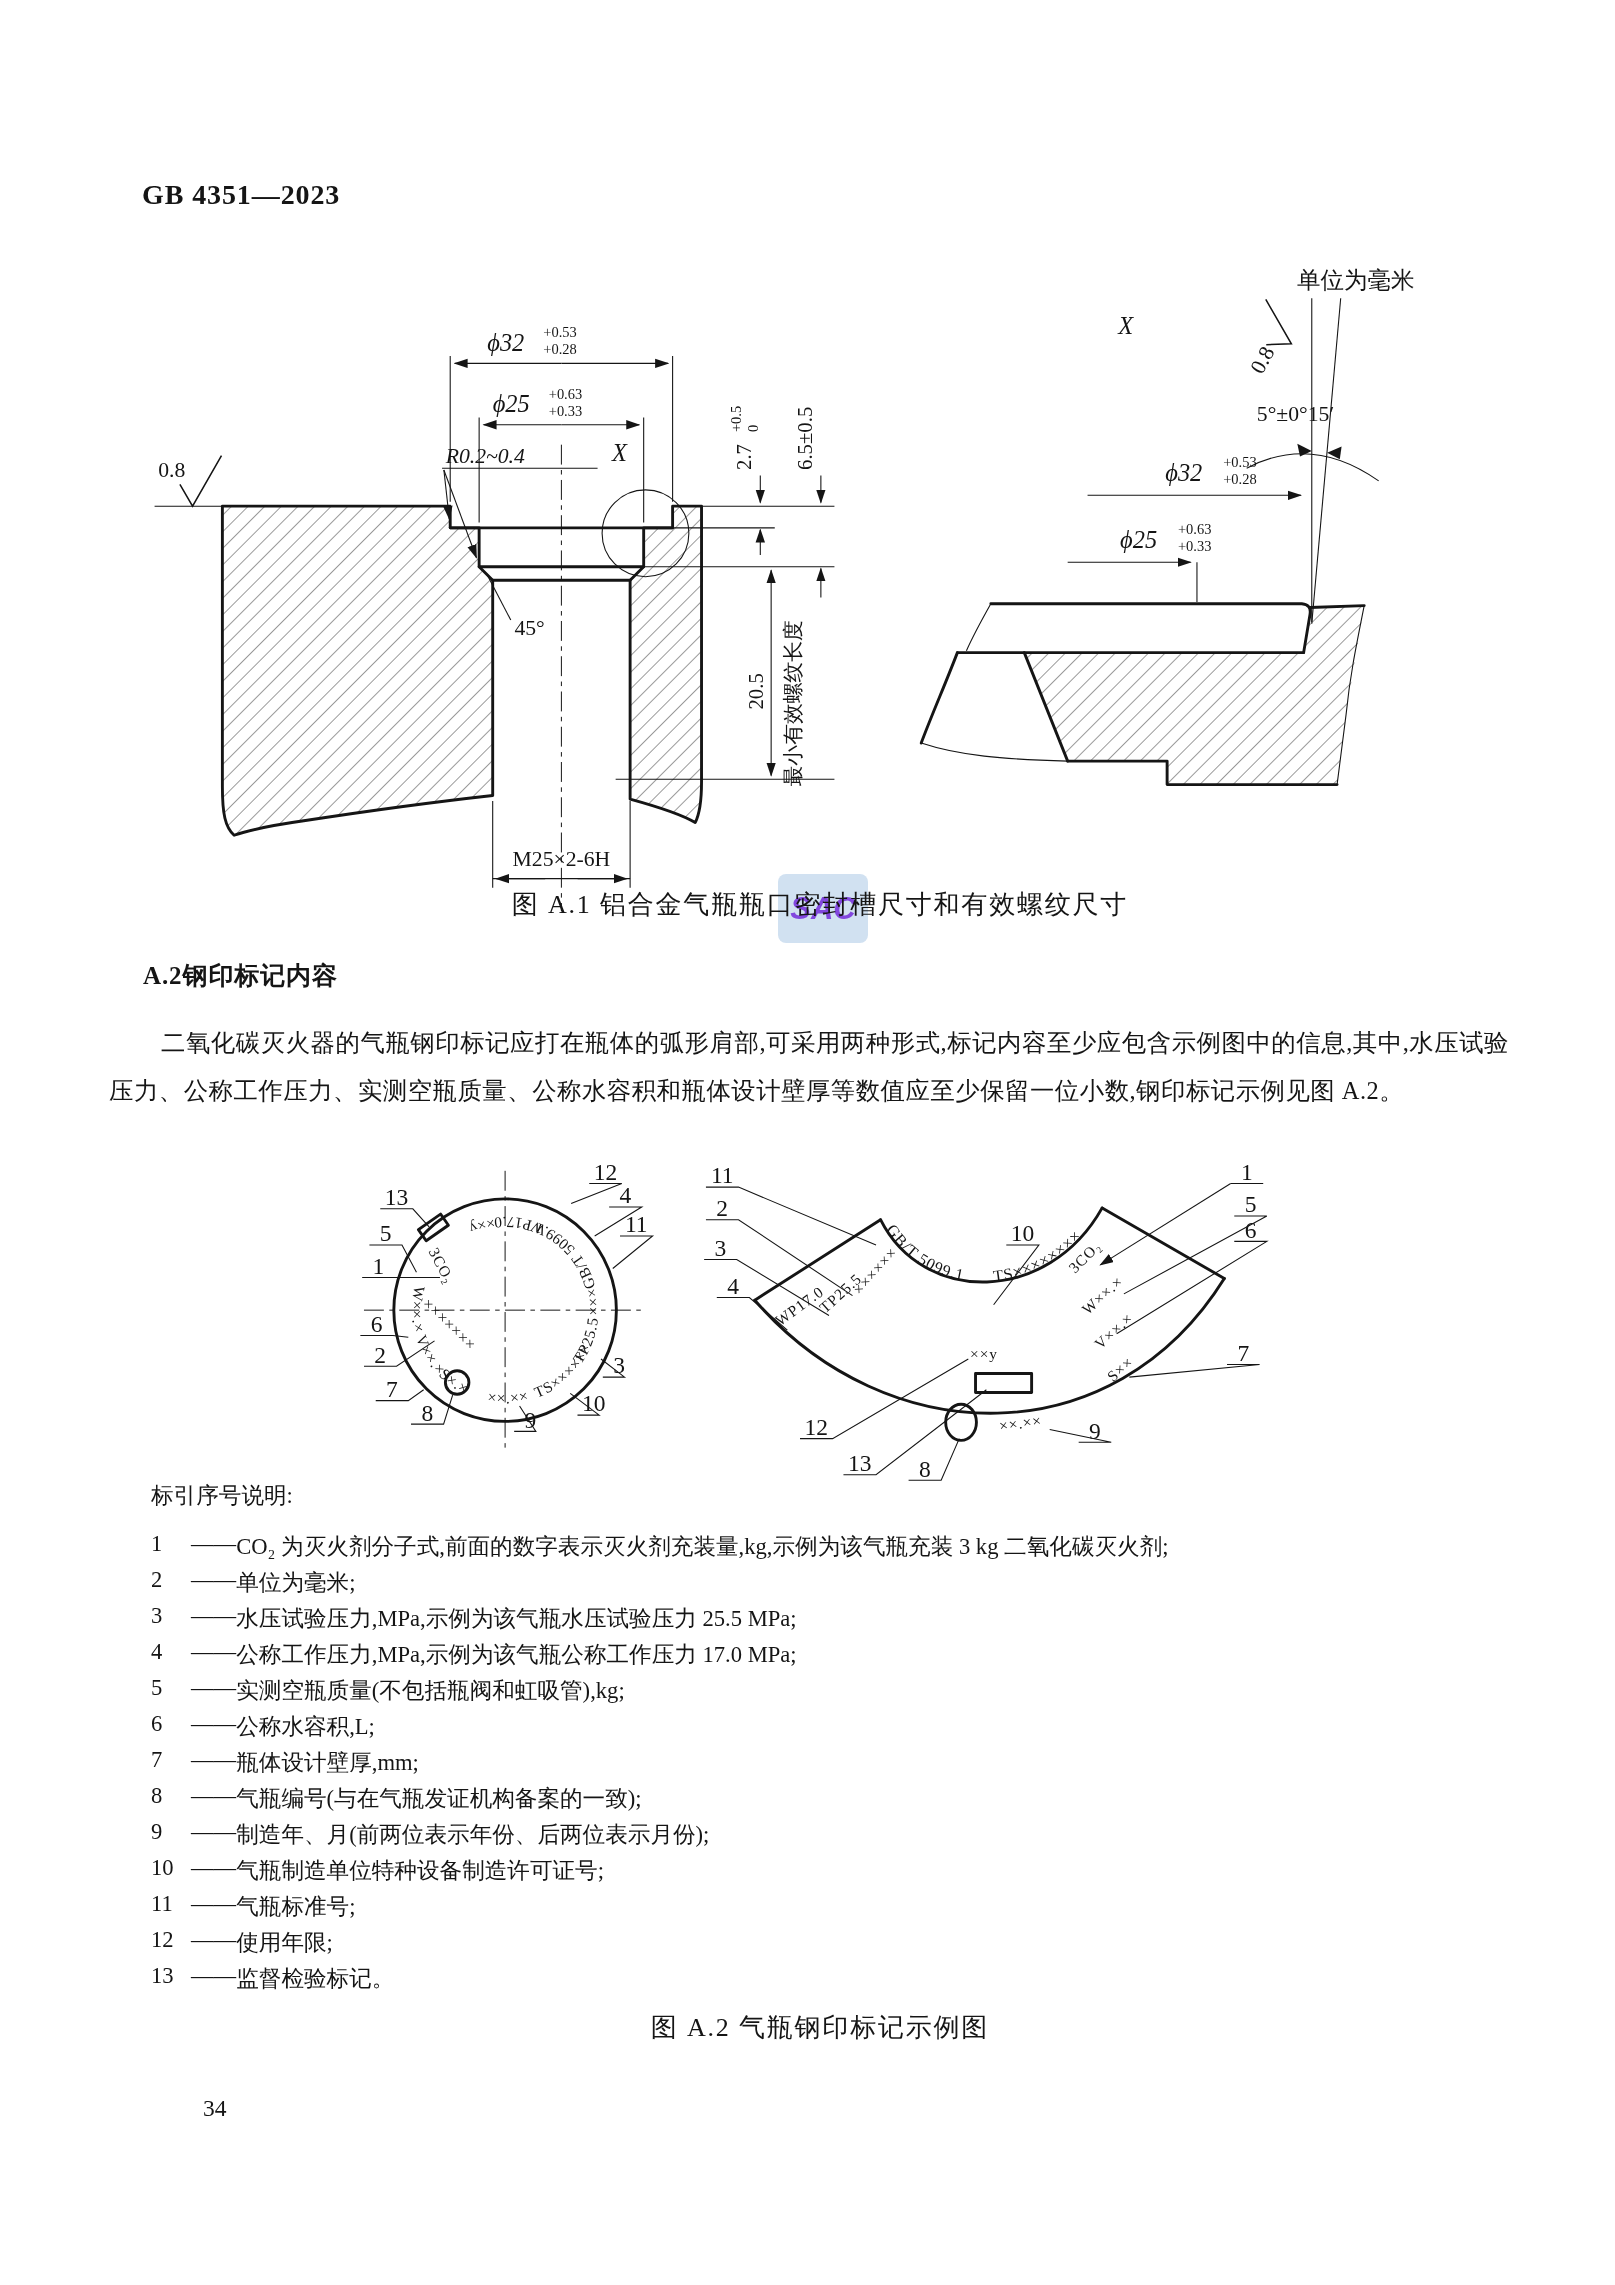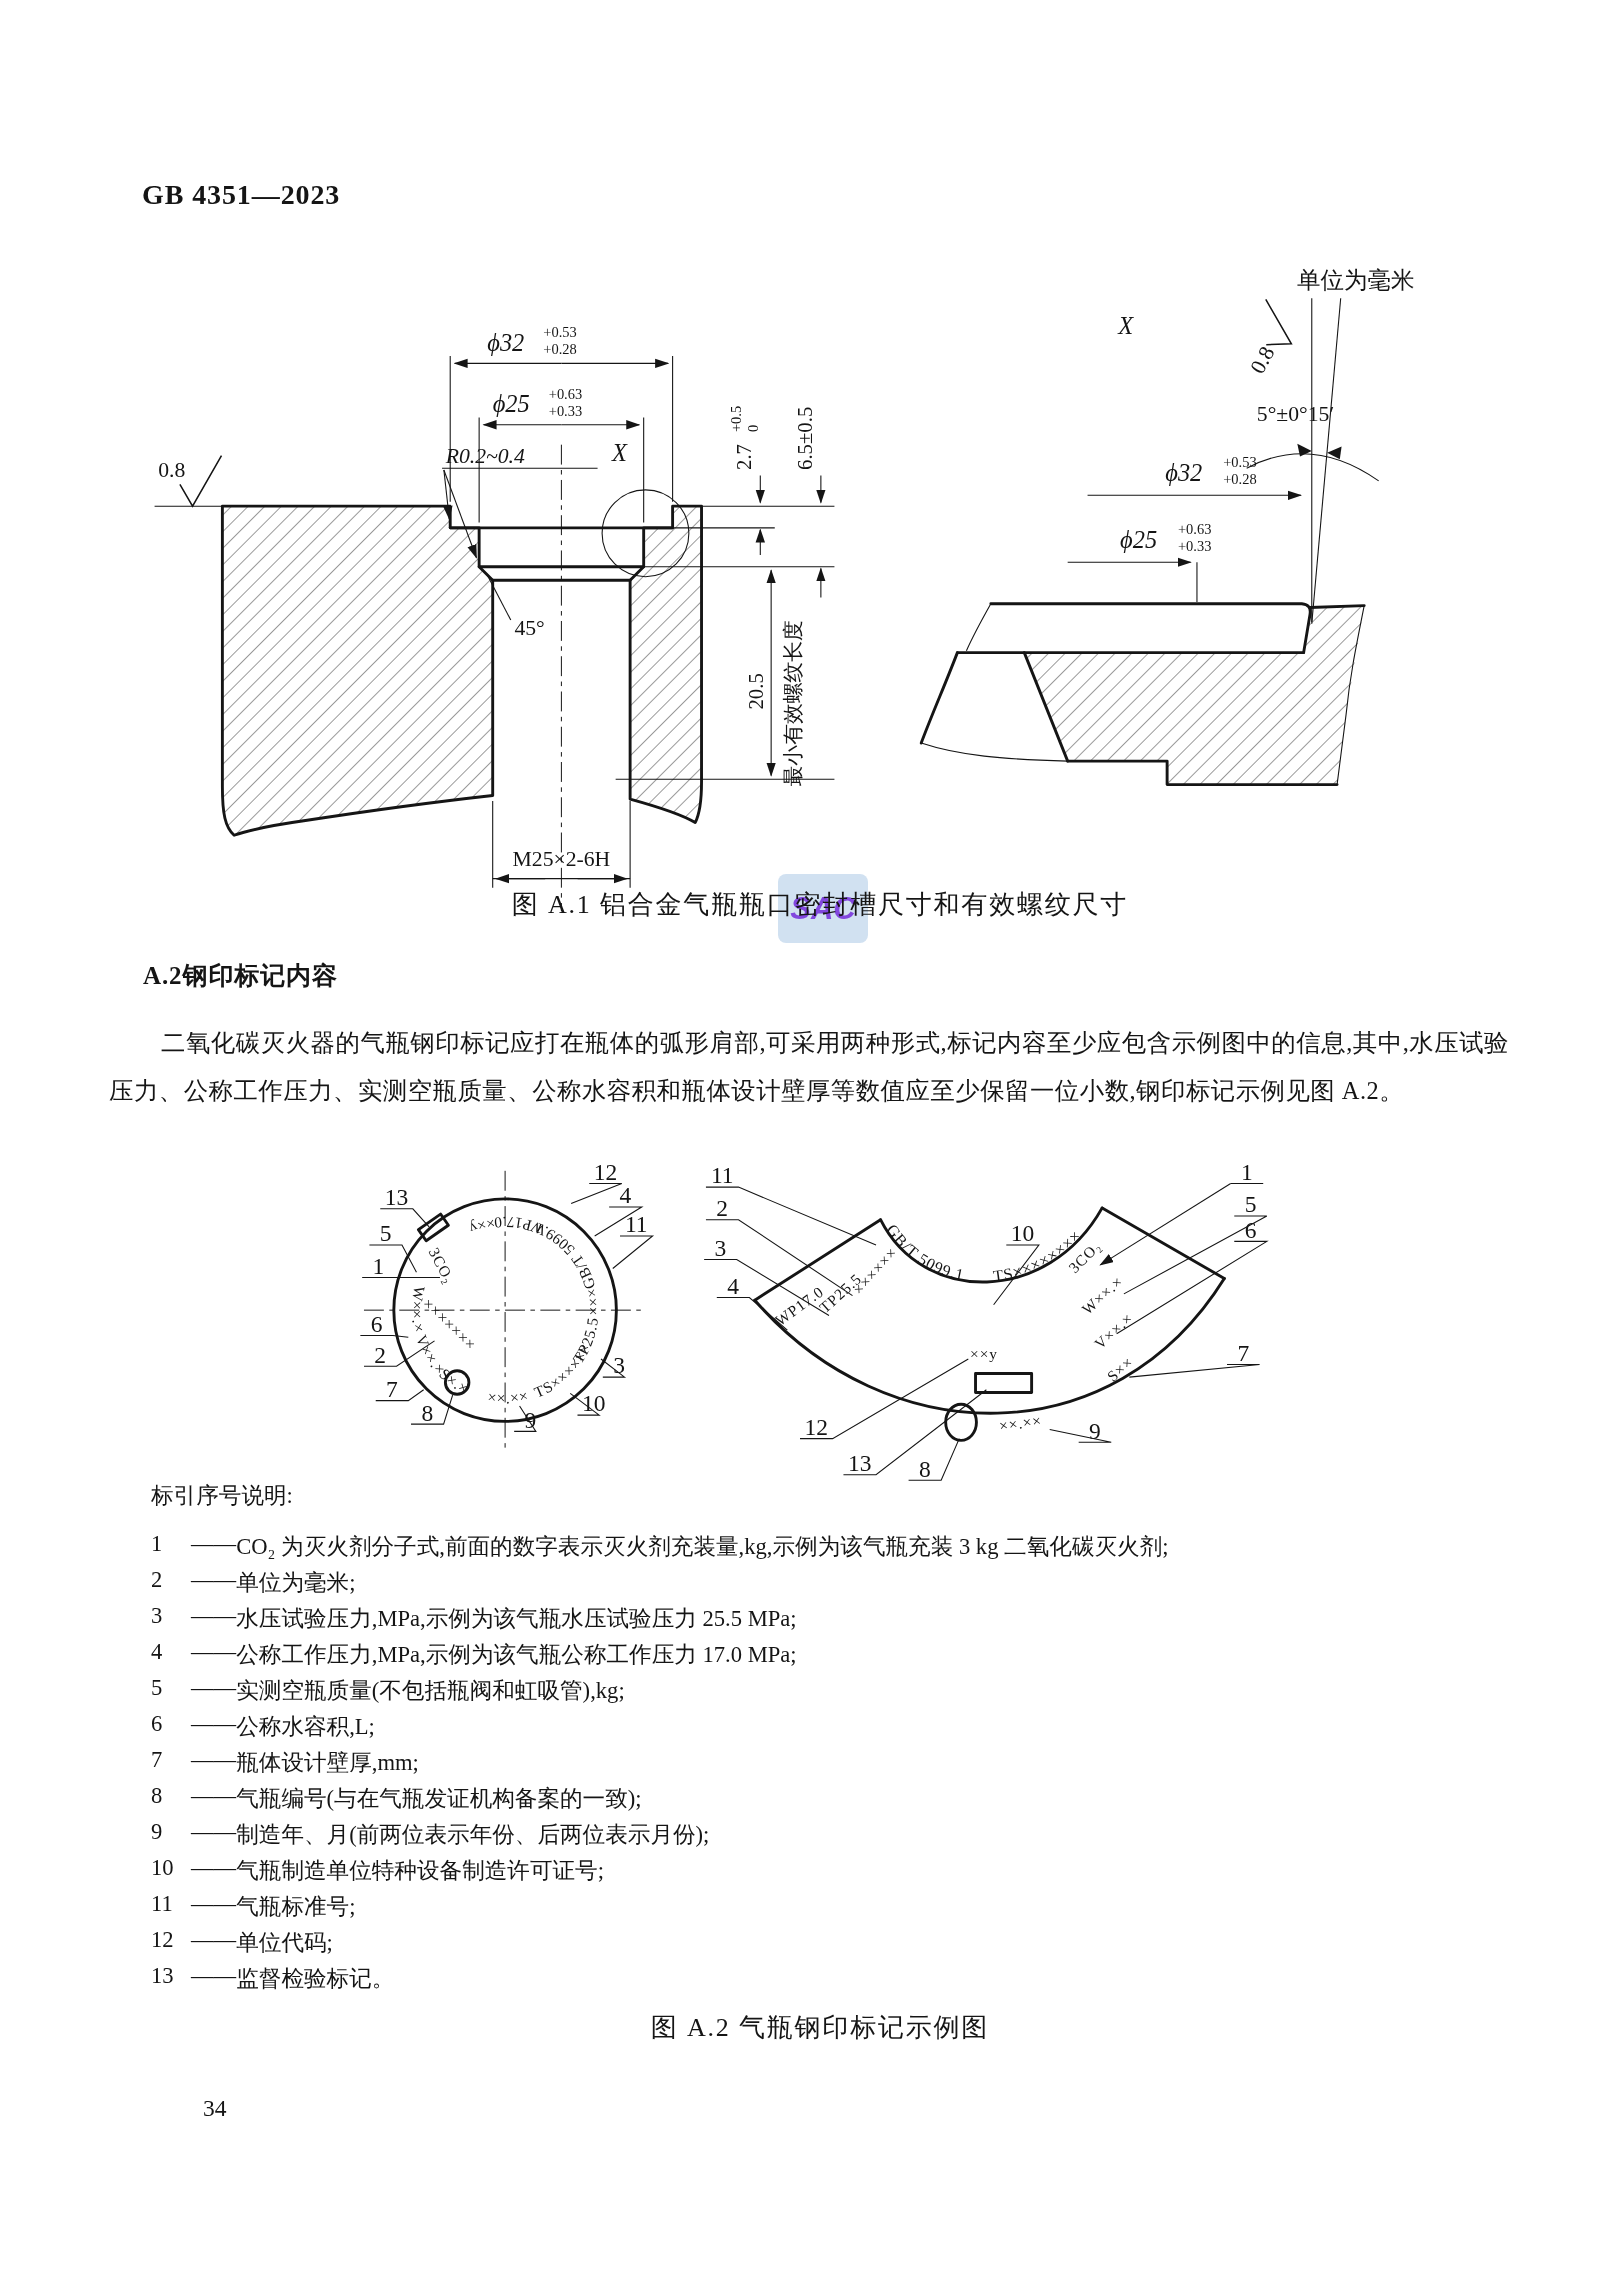--- a/index.html
+++ b/index.html
@@ -384,21 +384,21 @@
         <span>气瓶制造单位特种设备制造许可证号;</span>
       </div>
     <div class="lrow">
         <span class="n">11</span>
         <span>——</span>
         <span>气瓶标准号;</span>
       </div>
     <div class="lrow">
         <span class="n">12</span>
         <span>——</span>
-        <span>单位代码;</span>
+        <span>使用年限;</span>
       </div>
     <div class="lrow">
         <span class="n">13</span>
         <span>——</span>
         <span>监督检验标记。</span>
       </div>
   </div>
 
   <div class="abs cap cap2">图 A.2  气瓶钢印标记示例图</div>
   <div class="abs pagenum">34</div>

